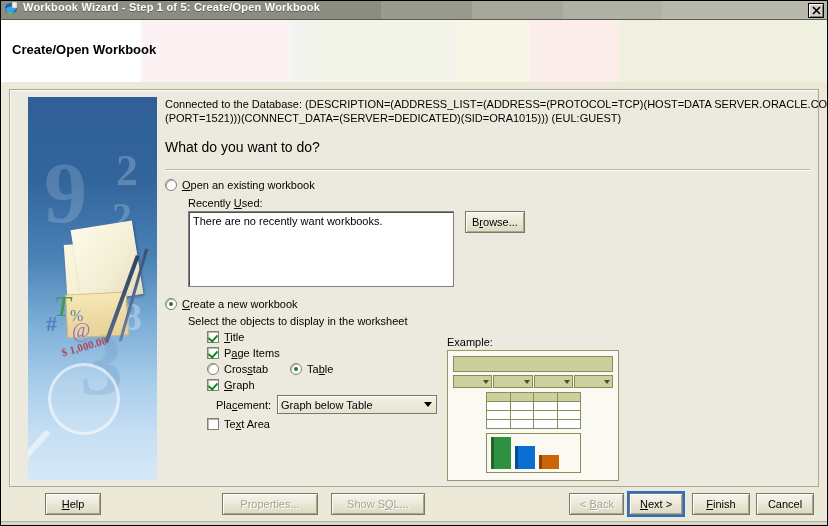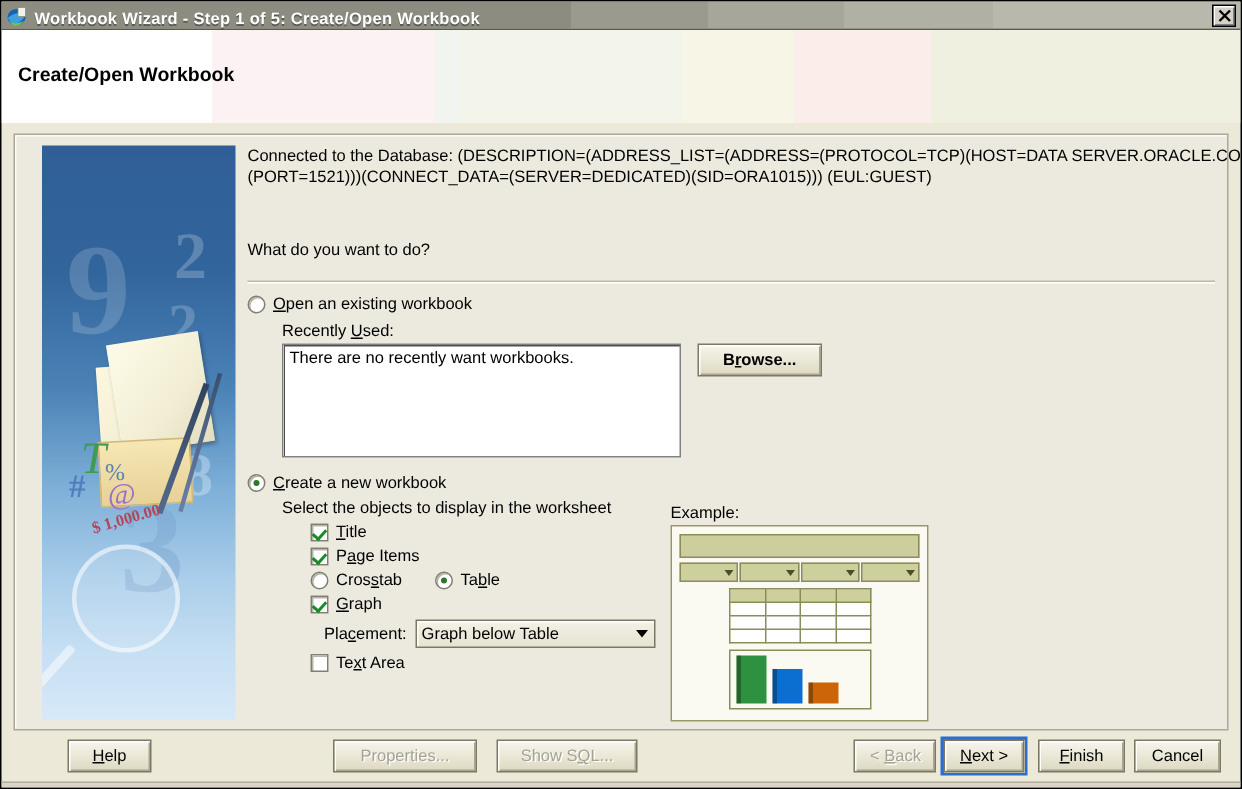--- a/index.html
+++ b/index.html
@@ -23,21 +23,21 @@
   #titlebar {
     position: absolute; top: 0; left: 0;
     width: 826px; height: 19px;
     background: linear-gradient(to right,
        #8c8c80 0%, #8c8c80 46%,
        #9a9a8e 46%, #9a9a8e 57%,
        #a6a69a 57%, #a6a69a 68%,
        #b0b0a4 68%, #b0b0a4 80%,
        #b8b8ac 80%, #b8b8ac 100%);
     border-bottom: 1px solid #5a5a50;
-    display: flex; align-items: flex-end;
+    display: flex; align-items: flex-start;
   }
   #titlebar .tb-icon {
     width: 15px; height: 15px; margin-left: 3px; margin-right: 4px;
     position: relative; flex: none;
   }
   #titlebar .tb-title {
     color: #ffffff; font-size: 11px; font-weight: bold;
     letter-spacing: .2px; white-space: nowrap;
     text-shadow: 0 1px 0 rgba(0,0,0,.35);
   }
@@ -146,21 +146,21 @@
   .bn-handle {
     position: absolute; left: 6px; top: 330px;
     width: 6px; height: 34px;
     background: rgba(255,255,255,.5);
     transform: rotate(42deg); border-radius: 2px;
   }
 
   
   #content { position: absolute; left: 155px; top: 7px; width: 645px; }
   .conn-text { font-size: 11px; color: #000; line-height: 14px; white-space: nowrap; }
-  .q-text { font-size: 11px; color: #000; margin-top: 36px; }
+  .q-text { font-size: 14px; color: #000; margin-top: 14px; }
 
   hr.sep {
     border: 0; border-top: 1px solid #b9b7aa;
     border-bottom: 1px solid #ffffff;
     margin: 14px 0 8px 0;
   }
 
   
   .row { display: flex; align-items: center; }
   .radio {
@@ -206,21 +206,21 @@
     border: 1px solid #7b7963;
     box-shadow: inset 1px 1px 0 #ffffff, inset -1px -1px 0 #a9a690;
     font-size: 11px; color: #000;
     padding: 4px 10px; cursor: pointer; white-space: nowrap;
     font-family: "Liberation Sans", sans-serif;
   }
   .btn.disabled { color: #a6a395; text-shadow: 1px 1px 0 #fff; cursor: default; }
   .btn.default { box-shadow: inset 1px 1px 0 #fff, inset -1px -1px 0 #a9a690, 0 0 0 2px #2a6fd0; }
   .btn u { text-decoration: underline; }
 
-  #browse-btn { margin-left: 11px; padding: 4px 16px; font-weight: bold; }
+  #browse-btn { margin-left: 11px; padding: 4px 6px; }
   .sub-label { font-size: 11px; margin: 5px 0 4px 23px; }
   .chk-row { margin: 0 0 4px 29px; padding-left: 13px; }
 
   .placement-row { display:flex; align-items:center; margin: 2px 0 4px 51px; }
   .placement-lbl { font-size: 11px; margin-right: 6px; }
   .combo {
     width: 160px; height: 19px;
     background: linear-gradient(to bottom,#f3f1e6,#e6e3d2);
     border: 1px solid #7b7963;
     box-shadow: inset 1px 1px 0 #fff;

